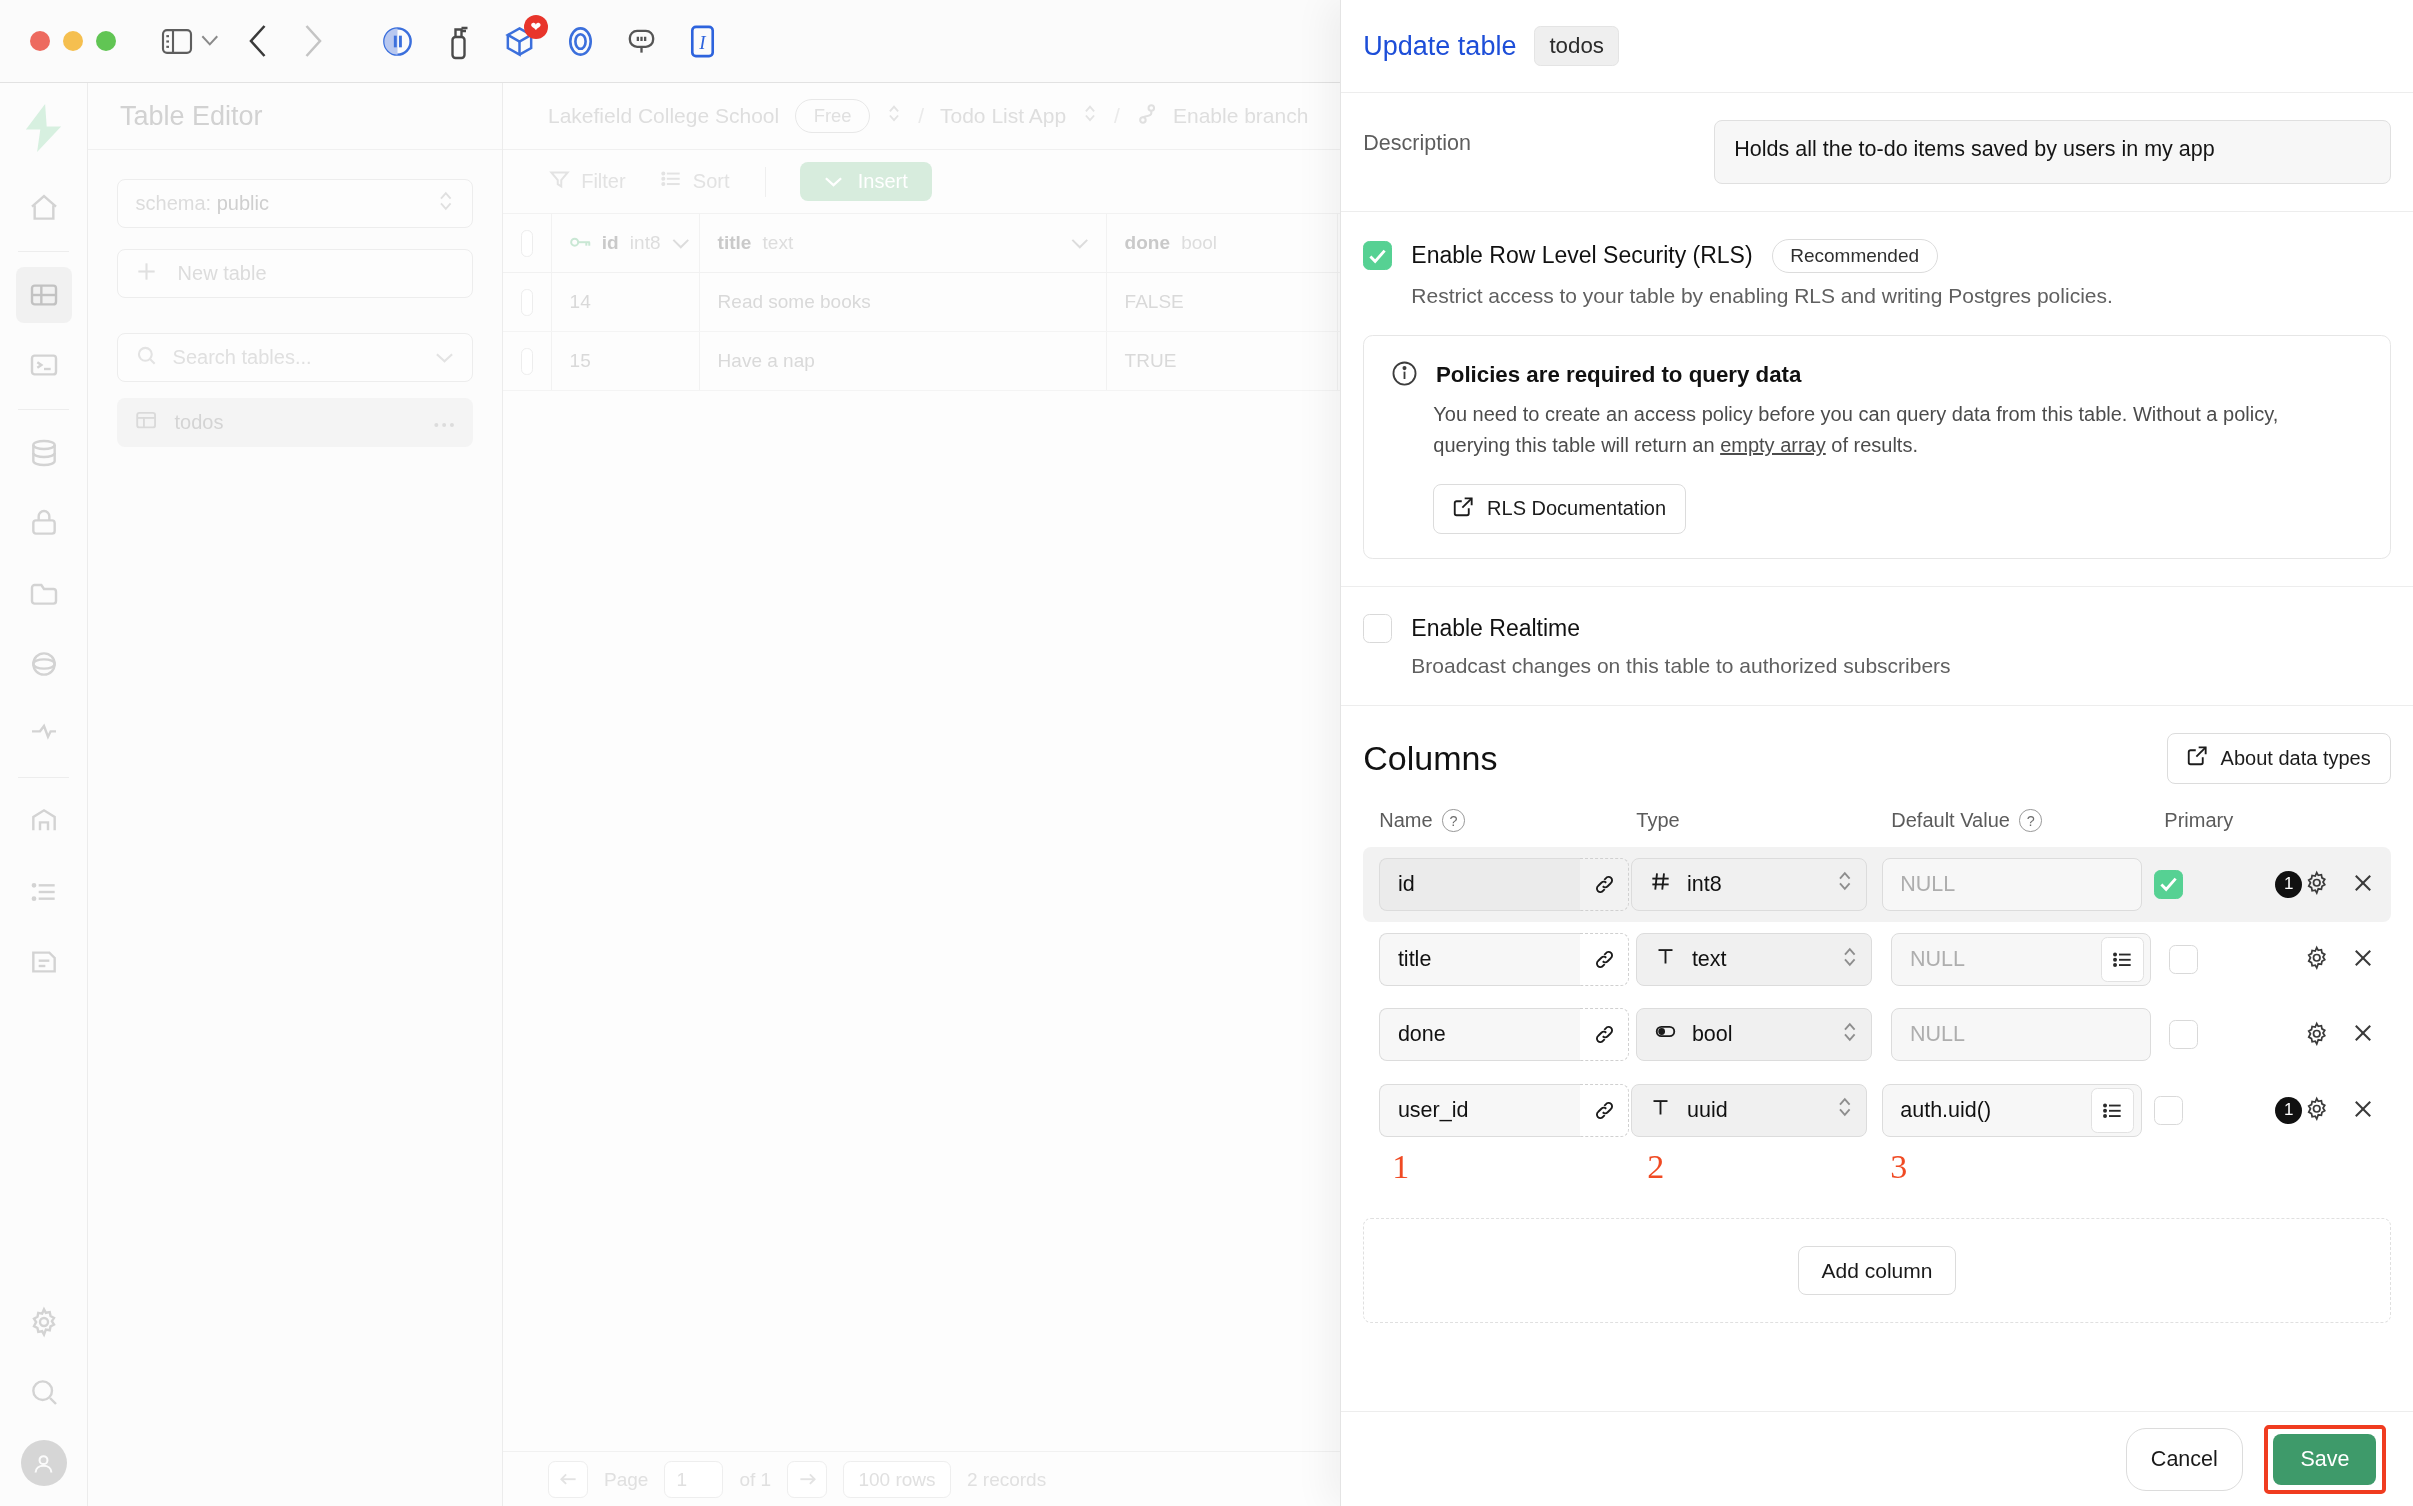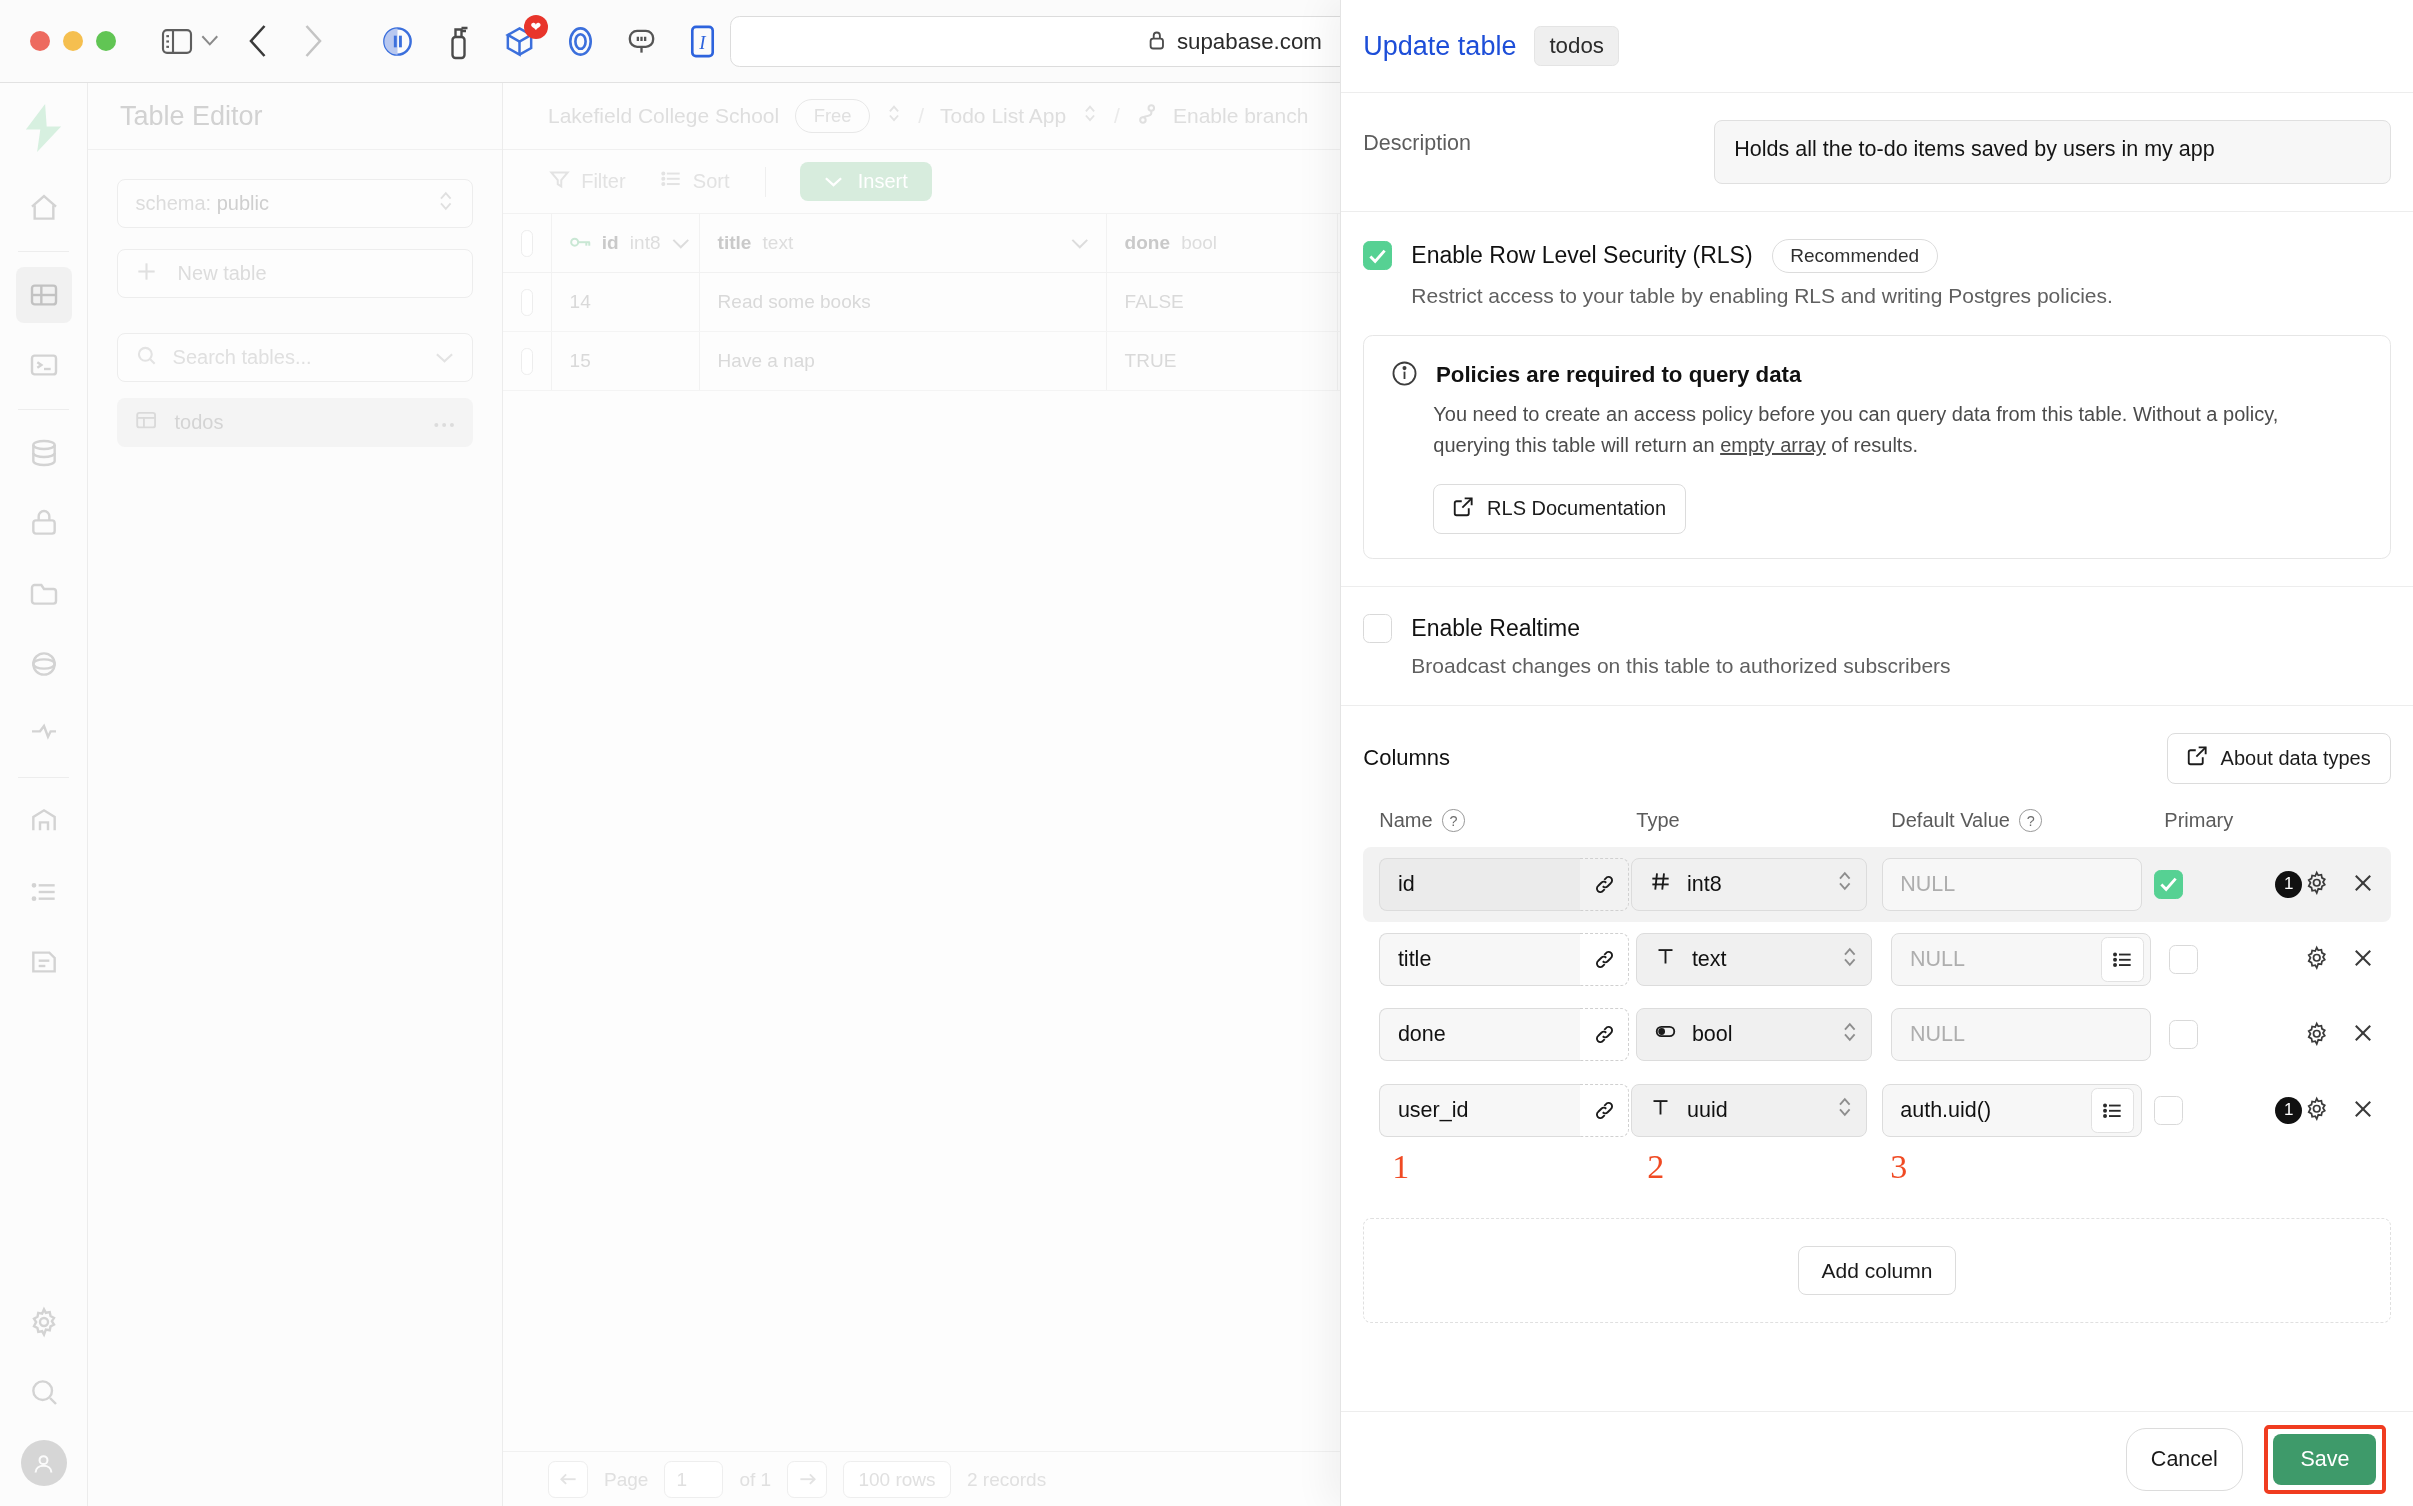--- a/index.html
+++ b/index.html
@@ -211,21 +211,21 @@
   .info-title{ font-size:22.3px; font-weight:bold; color:#111; }
   .info-body{ font-size:20px; color:#4c4c4c; line-height:1.55; margin-left:42px; margin-top:9.6px; max-width:894px;}
   .info-body u{ text-decoration:underline; }
   .btn-outline{
     display:inline-flex; align-items:center; gap:12.8px; border:0.8px solid #dcdcdc;
     border-radius:8px; background:#fff; padding:11.2px 19px; font-size:20px; color:#1c1c1c;
     margin-left:42px; margin-top:22.3px;
   }
 
   .cols-head{ display:flex; align-items:center; justify-content:space-between; margin-bottom:25.5px; }
-  .cols-title{ font-size:22px; color:#111; }
+  .cols-title{ font-size:34px; color:#111; }
   .col-head-row{
     display:flex; align-items:center; font-size:20px; color:#5b5b5b; padding-left:16px; margin-bottom:14.4px;
   }
   .ch-name{ width:257px; display:flex; align-items:center; gap:9.6px; }
   .ch-type{ width:255px; }
   .ch-def{ width:273px; display:flex; align-items:center; gap:9.6px; }
   .ch-pri{ width:128px; }
   .qmark{
     width:22.3px; height:22.3px; border:1.2px solid #9a9a9a; border-radius:50%;
     display:inline-flex; align-items:center; justify-content:center;
@@ -382,45 +382,20 @@
         </svg>
       </div>
       <div class="chrome-btn">
         <svg width="27" height="35" viewBox="0 0 18 24" fill="none" stroke="#2d63dd" stroke-width="1.8">
           <rect x="2" y="2" width="14" height="20" rx="2.5"></rect>
           <text x="9" y="17" font-size="13" fill="#2d63dd" stroke="none" text-anchor="middle" font-family="Liberation Serif, serif" font-style="italic">I</text>
         </svg>
       </div>
     </div>
 
-    <div class="url-bar">
-      <span>
-        <svg width="17.6" height="21" viewBox="0 0 14 17" fill="none" stroke="#4c4c4c" stroke-width="1.5">
-          <rect x="2" y="7" width="10" height="8" rx="2"></rect>
-            <path d="M4.5 7V4.5a2.5 2.5 0 015 0V7"></path>
-        </svg>
-      </span>
-      <span class="url-text">supabase.com</span>
-      <span class="url-right">
-        <span>
-          <svg width="29" height="24" viewBox="0 0 24 20" fill="none">
-            <rect x="1" y="1" width="13" height="10" rx="2.5" fill="none" stroke="#6a6a6a" stroke-width="1.4"></rect>
-            <text x="7.5" y="8.5" font-size="6.5" fill="#6a6a6a" text-anchor="middle" font-family="Liberation Sans, sans-serif">A</text>
-            <rect x="9" y="7" width="13" height="10" rx="2.5" fill="#6a6a6a"></rect>
-            <text x="15.5" y="14.5" font-size="6.5" fill="#fff" text-anchor="middle" font-family="Liberation Sans, sans-serif">文</text>
-          </svg>
-        </span>
-        <span>
-          <svg width="24" height="24" viewBox="0 0 20 20" fill="none" stroke="#5c5c5c" stroke-width="1.6">
-            <path d="M16 10a6 6 0 11-2-4.5"></path>
-              <polyline points="16,2 16,6 12,6"></polyline>
-          </svg>
-        </span>
-      </span>
-    </div>
 
     <div class="toolbar-right">
       <div class="chrome-btn">
         <svg width="27" height="32" viewBox="0 0 18 22" fill="none" stroke="#5e5e5e" stroke-width="1.6">
           <path d="M5 8H3.5v11h11V8H13"></path>
             <path d="M9 1.5v12"></path>
             <polyline points="5.5,5 9,1.5 12.5,5"></polyline>
         </svg>
       </div>
       <div class="chrome-btn">

